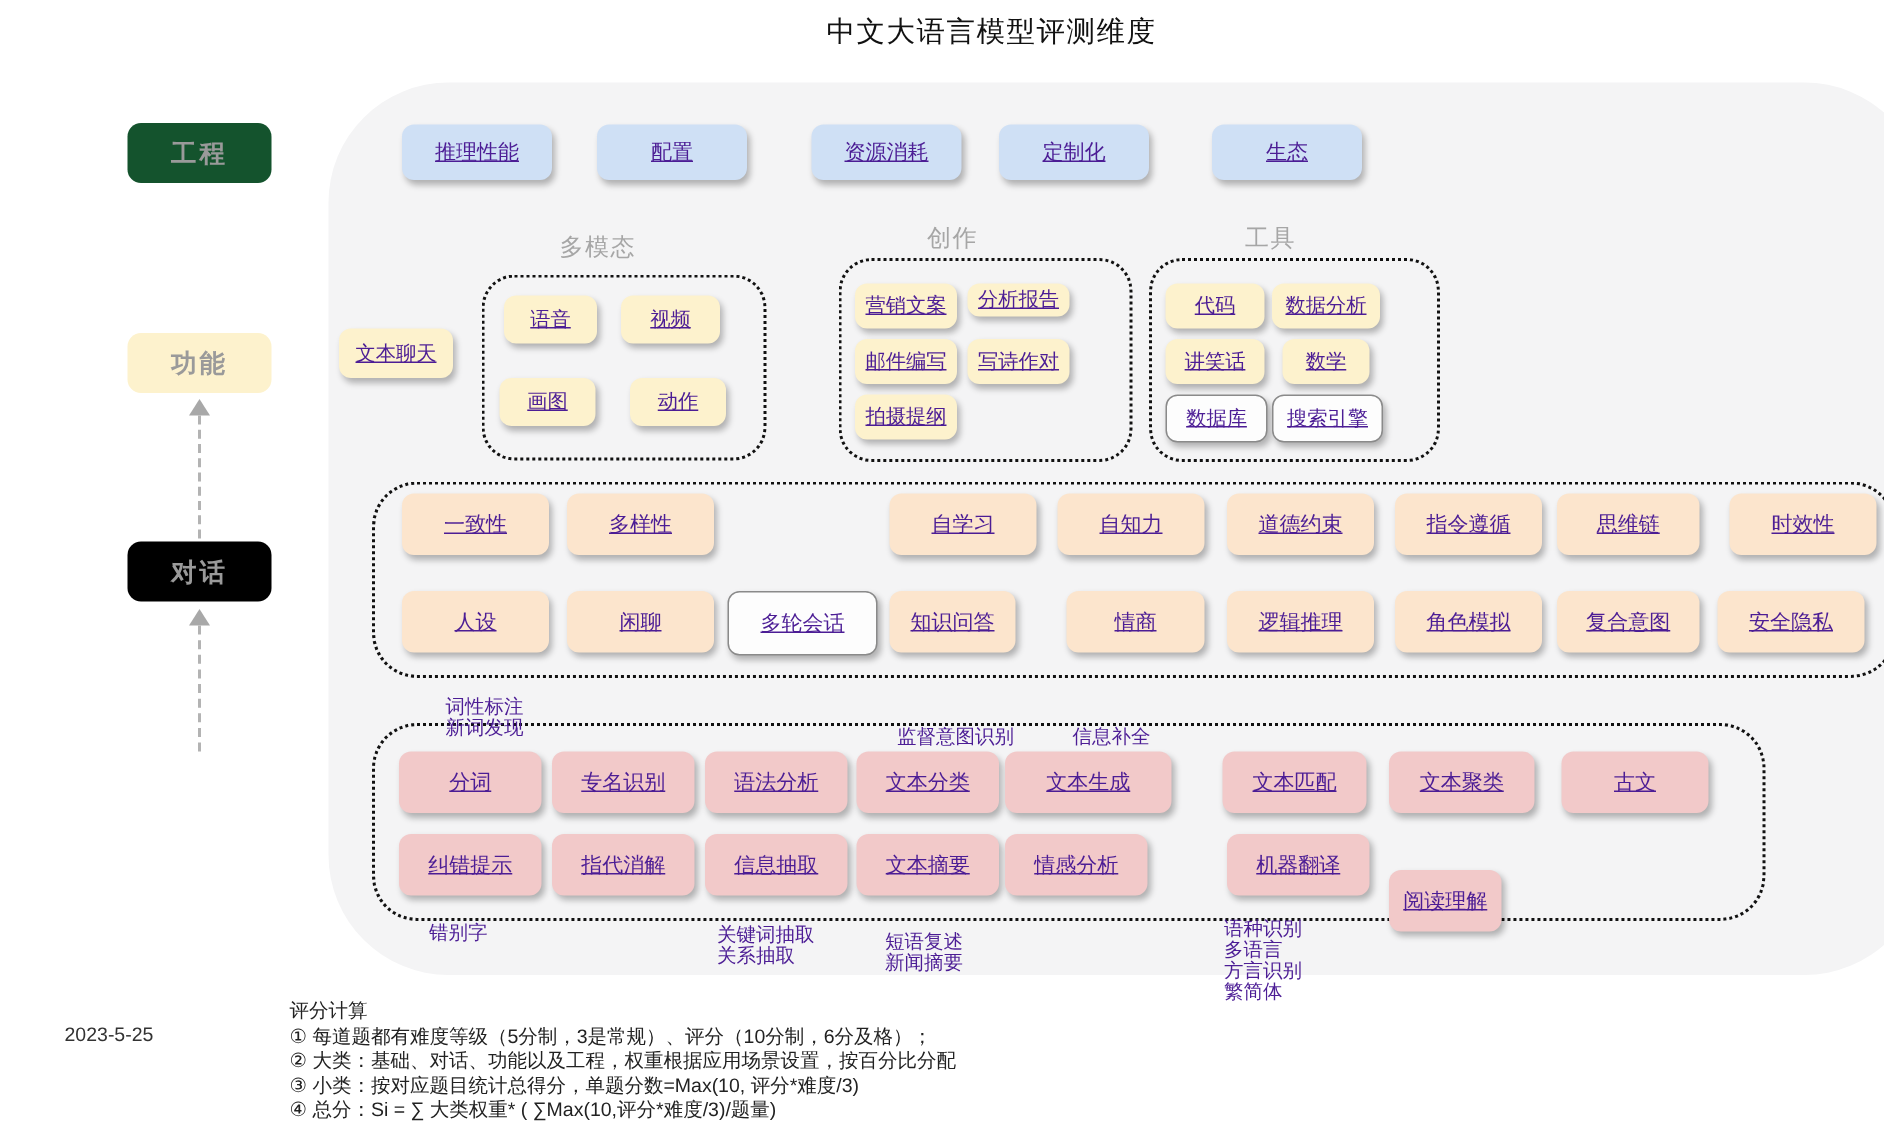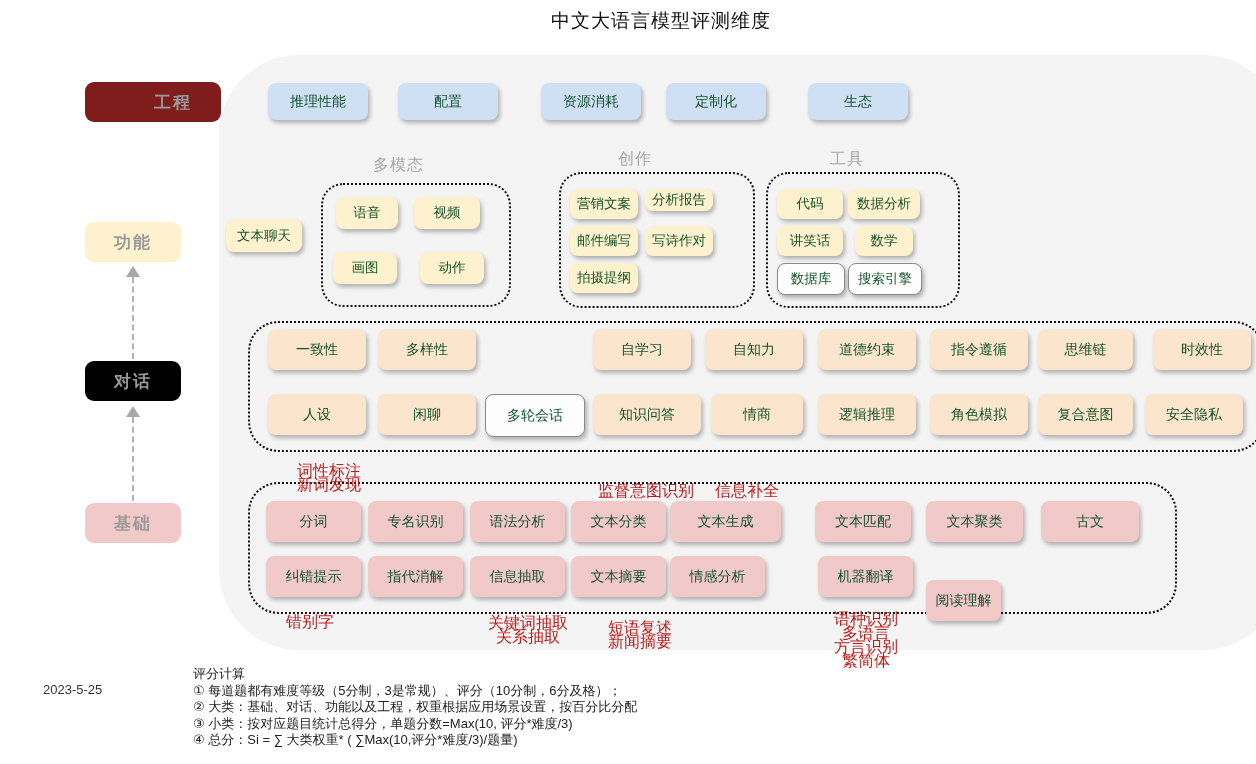--- a/index.html
+++ b/index.html
@@ -3,54 +3,53 @@
 <meta charset="utf-8">
 <style>
   html,body{margin:0;padding:0;background:#ffffff;}
   body{font-family:"Liberation Sans","DejaVu Sans",sans-serif;color:#1a1a1a;}
   .stage{position:relative;width:1256px;height:764px;background:#fff;overflow:hidden;margin-left:33px;}
   .title{position:absolute;left:0;top:8px;width:100%;text-align:center;font-size:19px;color:#111;letter-spacing:1px;}
   .container{position:absolute;left:186px;top:55px;width:1064px;height:595px;background:#f4f4f5;border-radius:80px;}
   
   .level{position:absolute;left:52px;width:96px;height:40px;border-radius:9px;display:flex;align-items:center;justify-content:center;font-size:17px;font-weight:bold;color:#9a9a9a;letter-spacing:2px;}
   
-  .node{position:absolute;height:41px;border-radius:8px;box-shadow:2px 3px 4px rgba(0,0,0,0.28);display:flex;align-items:center;justify-content:center;font-size:14px;color:#14532d;white-space:nowrap;}
+  .node{position:absolute;height:41px;border-radius:8px;box-shadow:2px 3px 4px rgba(0,0,0,0.28);display:flex;align-items:center;justify-content:center;font-size:14px;color:#4c1d95;white-space:nowrap;text-decoration:underline;}
   .sm{height:32px;font-size:13.5px;}
   .eng{height:37px;background:#cfe0f5;}
   .yellow{background:#fdf2cd;}
   .orange{background:#fce5cd;}
   .pink{background:#f2c9c9;}
   .whitebox{background:#fdfdfd;border:1.5px solid #8a8a8a;}
   
   .grect{position:absolute;border:2px dotted #111;border-radius:22px;}
   .bigrect{border-radius:30px;}
   .glabel{position:absolute;font-size:16px;color:#a6a6a6;letter-spacing:1px;white-space:nowrap;}
   
-  .ann{position:absolute;font-size:16px;color:#b91c1c;line-height:14px;white-space:nowrap;z-index:5;}
-  .ann.center{text-align:center;}
+  .ann{position:absolute;font-size:13px;color:#4c1d95;line-height:14px;white-space:nowrap;z-index:5;}
+  .ann.center{}
   
   .dline{position:absolute;width:0;border-left:2px dashed #b3b3b3;}
   .atri{position:absolute;width:0;height:0;border-left:7px solid transparent;border-right:7px solid transparent;border-bottom:11px solid #a8a8a8;}
   
   .date{position:absolute;left:10px;top:682px;font-size:13px;color:#333;}
   .notes{position:absolute;left:160px;top:666px;font-size:13px;color:#222;line-height:16.5px;}
 </style>
 </head>
 <body>
 
 <div class="stage">
 
   <div class="title">中文大语言模型评测维度</div>
 
   <div class="container"></div>
 
-  <div class="level" style="top:82px;background:#7f1d1d;padding-left:40px;">工程</div>
+  <div class="level" style="top:82px;background:#14532d;">工程</div>
   <div class="level" style="top:222px;background:#fdf2cd;">功能</div>
   <div class="level" style="top:361px;background:#000000;">对话</div>
-  <div class="level" style="top:503px;background:#f2c9c9;">基础</div>
 
   <div class="atri" style="left:93px;top:266px;"></div>
   <div class="dline" style="left:99px;top:277px;height:82px;"></div>
   <div class="atri" style="left:93px;top:406px;"></div>
   <div class="dline" style="left:99px;top:417px;height:84px;"></div>
 
   <div class="node eng" style="left:235px;top:83px;width:100px;">推理性能</div>
   <div class="node eng" style="left:365px;top:83px;width:100px;">配置</div>
   <div class="node eng" style="left:508px;top:83px;width:100px;">资源消耗</div>
   <div class="node eng" style="left:633px;top:83px;width:100px;">定制化</div>
@@ -88,21 +87,21 @@
   <div class="node orange" style="left:560px;top:329px;width:98px;">自学习</div>
   <div class="node orange" style="left:672px;top:329px;width:98px;">自知力</div>
   <div class="node orange" style="left:785px;top:329px;width:98px;">道德约束</div>
   <div class="node orange" style="left:897px;top:329px;width:98px;">指令遵循</div>
   <div class="node orange" style="left:1005px;top:329px;width:95px;">思维链</div>
   <div class="node orange" style="left:1120px;top:329px;width:98px;">时效性</div>
 
   <div class="node orange" style="left:235px;top:394px;width:98px;">人设</div>
   <div class="node orange" style="left:345px;top:394px;width:98px;">闲聊</div>
   <div class="node whitebox" style="left:452px;top:394px;width:98px;">多轮会话</div>
-  <div class="node orange" style="left:560px;top:394px;width:108px;">知识问答</div>
+  <div class="node orange" style="left:560px;top:394px;width:84px;">知识问答</div>
   <div class="node orange" style="left:678px;top:394px;width:92px;">情商</div>
   <div class="node orange" style="left:785px;top:394px;width:98px;">逻辑推理</div>
   <div class="node orange" style="left:897px;top:394px;width:98px;">角色模拟</div>
   <div class="node orange" style="left:1005px;top:394px;width:95px;">复合意图</div>
   <div class="node orange" style="left:1112px;top:394px;width:98px;">安全隐私</div>
 
   <div class="grect bigrect" style="left:215px;top:482px;width:925px;height:128px;"></div>
 
   <div class="ann" style="left:264px;top:464px;">
     <div>词性标注</div>

